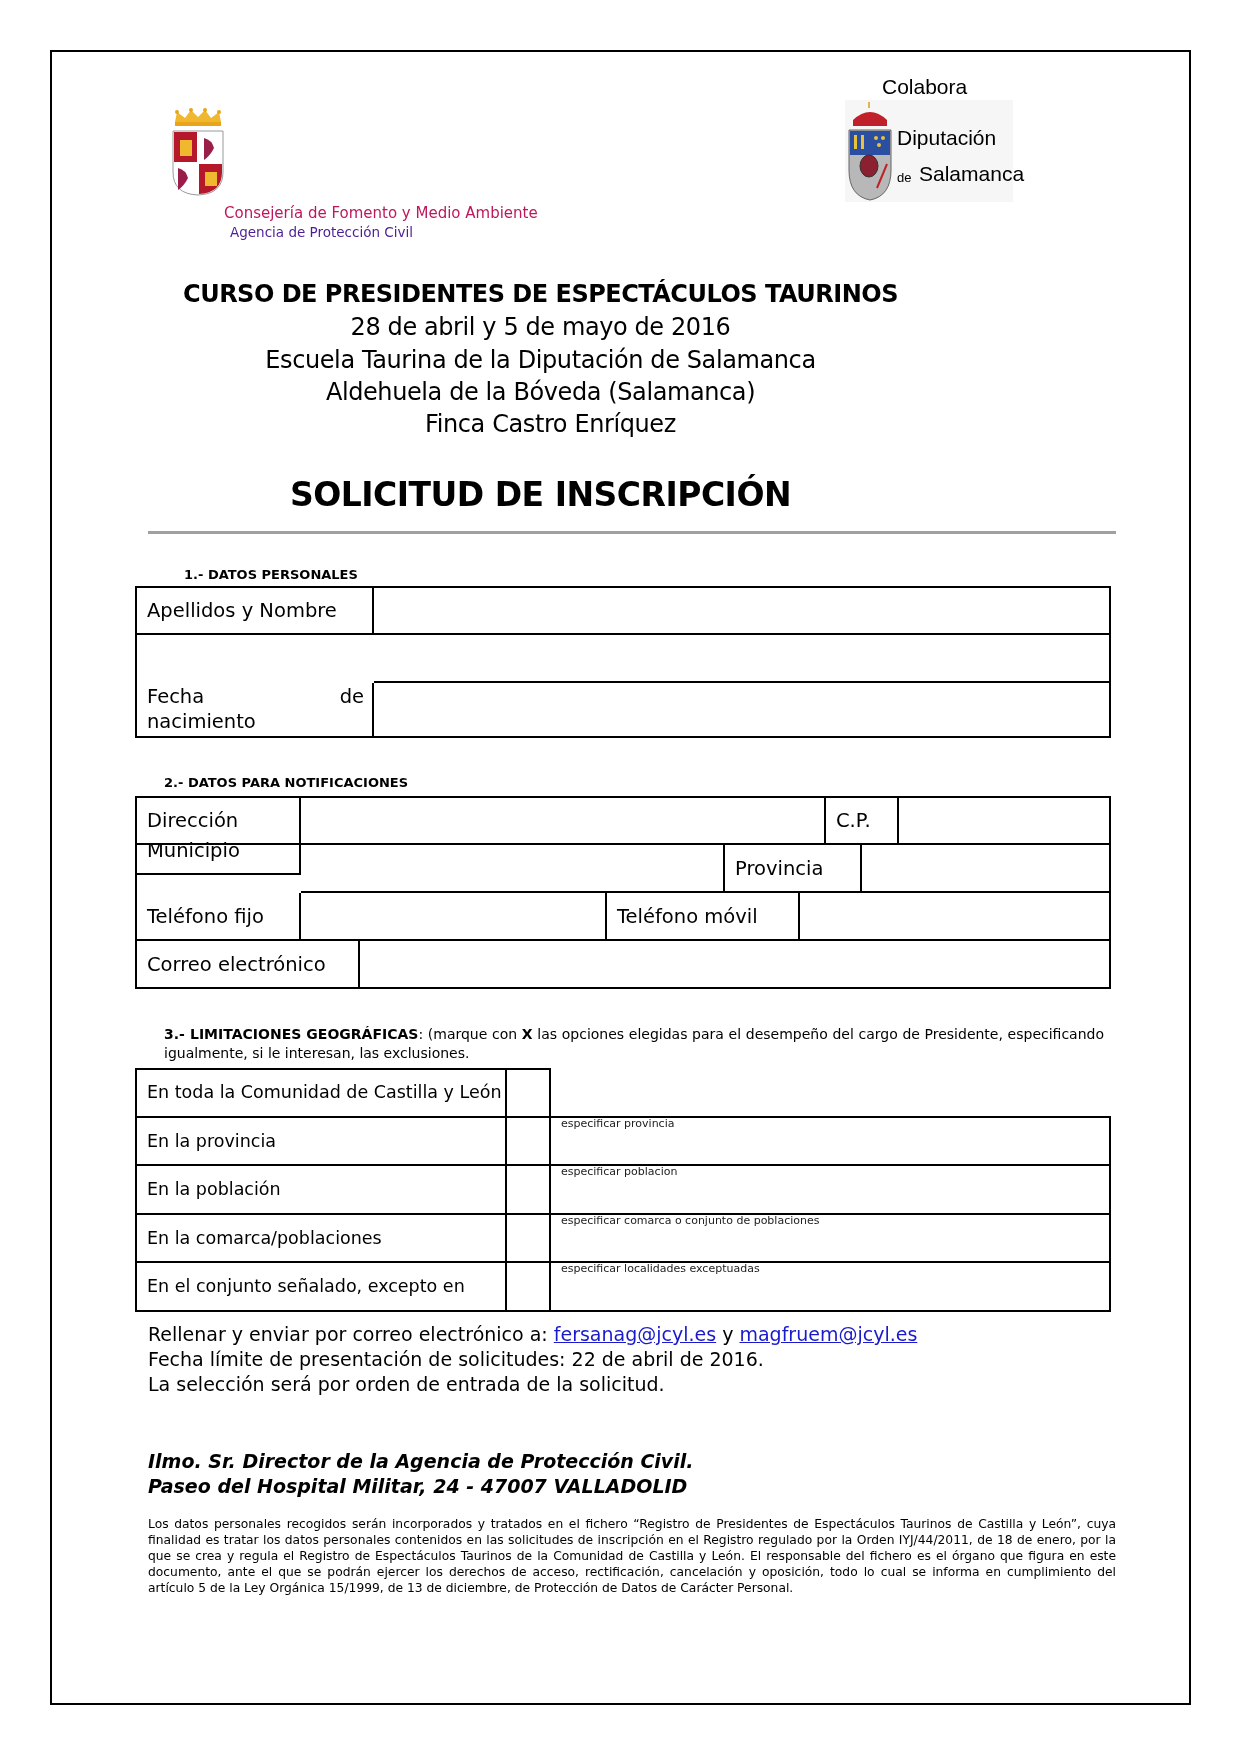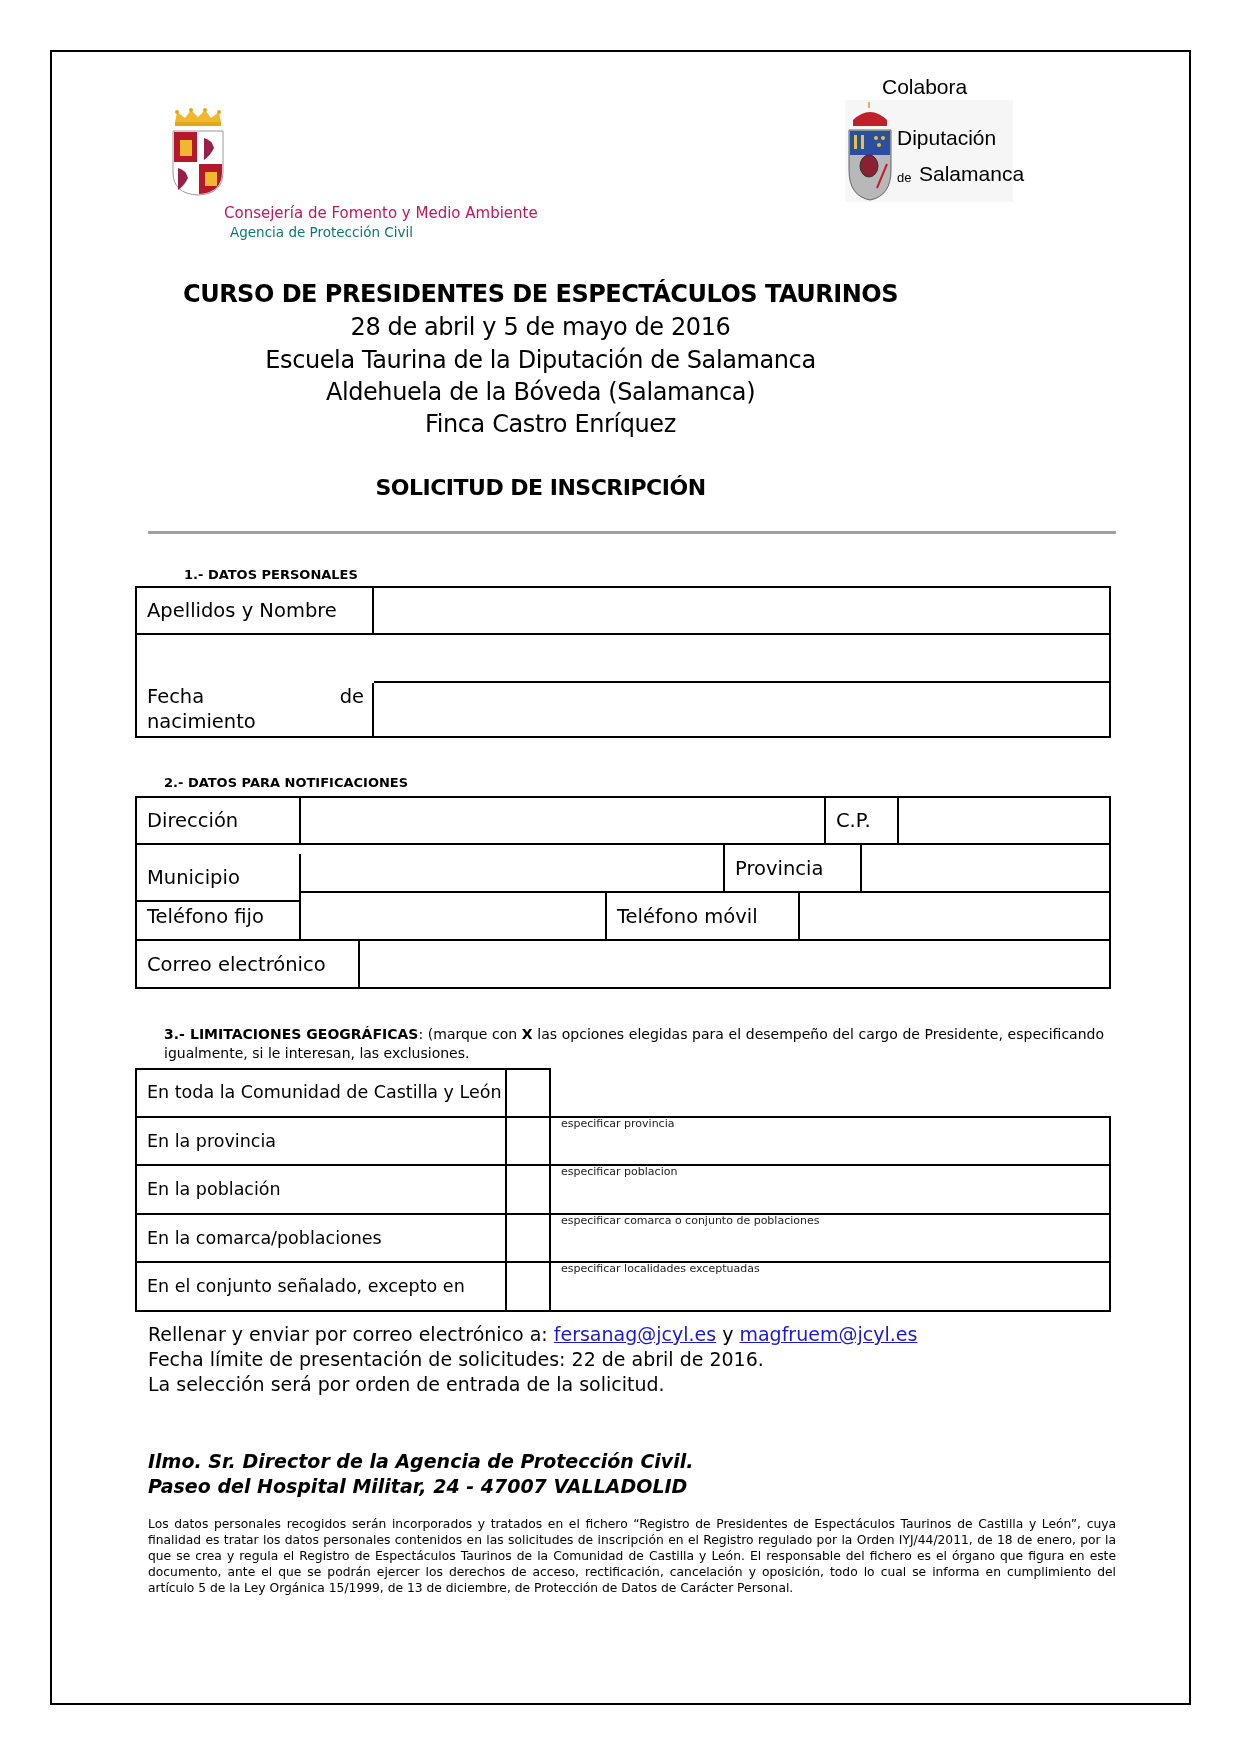--- a/index.html
+++ b/index.html
@@ -6,38 +6,38 @@
     html, body { width: 1240px; height: 1754px; background: #ffffff; }
     body { position: relative; font-family: "DejaVu Sans", sans-serif; color: #000; overflow: hidden; }
     .page-frame { position: absolute; left: 50px; top: 50px; width: 1141px; height: 1655px; border: 2px solid #000; }
 
     
     .logo-jcyl { position: absolute; left: 172px; top: 108px; width: 420px; height: 140px; }
     .jcyl-crown { position: absolute; left: 0; top: 0; width: 52px; height: 18px; }
     .jcyl-shield { position: absolute; left: 0; top: 22px; width: 52px; height: 66px; }
     .jcyl-name { position: absolute; left: 58px; top: 28px; font-family: "DejaVu Sans", sans-serif; font-weight: bold; font-size: 24px; line-height: 28px; color: #1a1a1a; letter-spacing: -0.3px; }
     .jcyl-sub1 { position: absolute; left: 52px; top: 96px; font-size: 15px; color: #be185d; white-space: nowrap; }
-    .jcyl-sub2 { position: absolute; left: 58px; top: 116px; font-size: 13.5px; color: #0f766e; white-space: nowrap; }
+    .jcyl-sub2 { position: absolute; left: 58px; top: 116px; font-size: 13.5px; color: #4c1d95; white-space: nowrap; }
 
     .colabora { position: absolute; left: 882px; top: 75px; font-family: "Liberation Sans", sans-serif; font-size: 21px; color: #000; }
     .logo-dipu { position: absolute; left: 845px; top: 100px; width: 168px; height: 102px; background: #f6f6f6; }
     .dipu-shield { position: absolute; left: 0; top: 0; width: 50px; height: 102px; }
     .dipu-t1 { position: absolute; left: 52px; top: 26px; font-family: "Liberation Sans", sans-serif; font-size: 21px; color: #000; white-space: nowrap; }
     .dipu-t2a { position: absolute; left: 52px; top: 70px; font-family: "Liberation Sans", sans-serif; font-size: 13px; color: #000; }
     .dipu-t2b { position: absolute; left: 74px; top: 62px; font-family: "Liberation Sans", sans-serif; font-size: 21px; color: #000; white-space: nowrap; }
 
     
     .center-line { position: absolute; left: 0; width: 1081px; text-align: center; font-family: "DejaVu Sans", sans-serif; white-space: nowrap; }
     .title { top: 280px; font-size: 24px; font-weight: bold; letter-spacing: -0.5px; }
     .subline { font-size: 24px; letter-spacing: -0.4px; }
     .sub1 { top: 313px; }
     .sub2 { top: 346px; }
     .sub3 { top: 378px; }
     .sub4 { top: 410px; padding-left: 20px; }
-    .solicitud { top: 475px; font-size: 22px; font-weight: bold; letter-spacing: -0.5px; }
+    .solicitud { top: 475px; font-size: 33px; font-weight: bold; letter-spacing: -0.5px; }
 
     .grey-rule { position: absolute; left: 148px; top: 531px; width: 968px; height: 3px; background: #a0a0a0; }
 
     .section-label { position: absolute; font-size: 13px; font-weight: bold; white-space: nowrap; }
     .sec1 { left: 164px; top: 567px; margin-left: 20px; }
     .sec2 { left: 164px; top: 775px; }
 
     
     .tbl { position: absolute; border: 2px solid #000; }
     .cell { position: absolute; border-right: 2px solid #000; border-bottom: 2px solid #000; font-size: 19.5px; padding-left: 10px; display: flex; align-items: center; white-space: nowrap; }
@@ -163,21 +163,21 @@
   <div class="cell input" style="left:164px;top:0;width:525px;height:47px;">
       <span></span>
     </div>
   <div class="cell" style="left:689px;top:0;width:73px;height:47px;">
       <span>C.P.</span>
     </div>
   <div class="cell nr input" style="left:762px;top:0;width:212px;height:47px;">
       <span></span>
     </div>
 
-  <div class="cell" style="left:0;top:56px;width:164px;height:48px;">
+  <div class="cell" style="left:0;top:29px;width:164px;height:48px;">
       <span>Municipio</span>
     </div>
   <div class="cell input" style="left:164px;top:47px;width:424px;height:48px;">
       <span></span>
     </div>
   <div class="cell" style="left:588px;top:47px;width:137px;height:48px;">
       <span>Provincia</span>
     </div>
   <div class="cell nr input" style="left:725px;top:47px;width:249px;height:48px;">
       <span></span>

